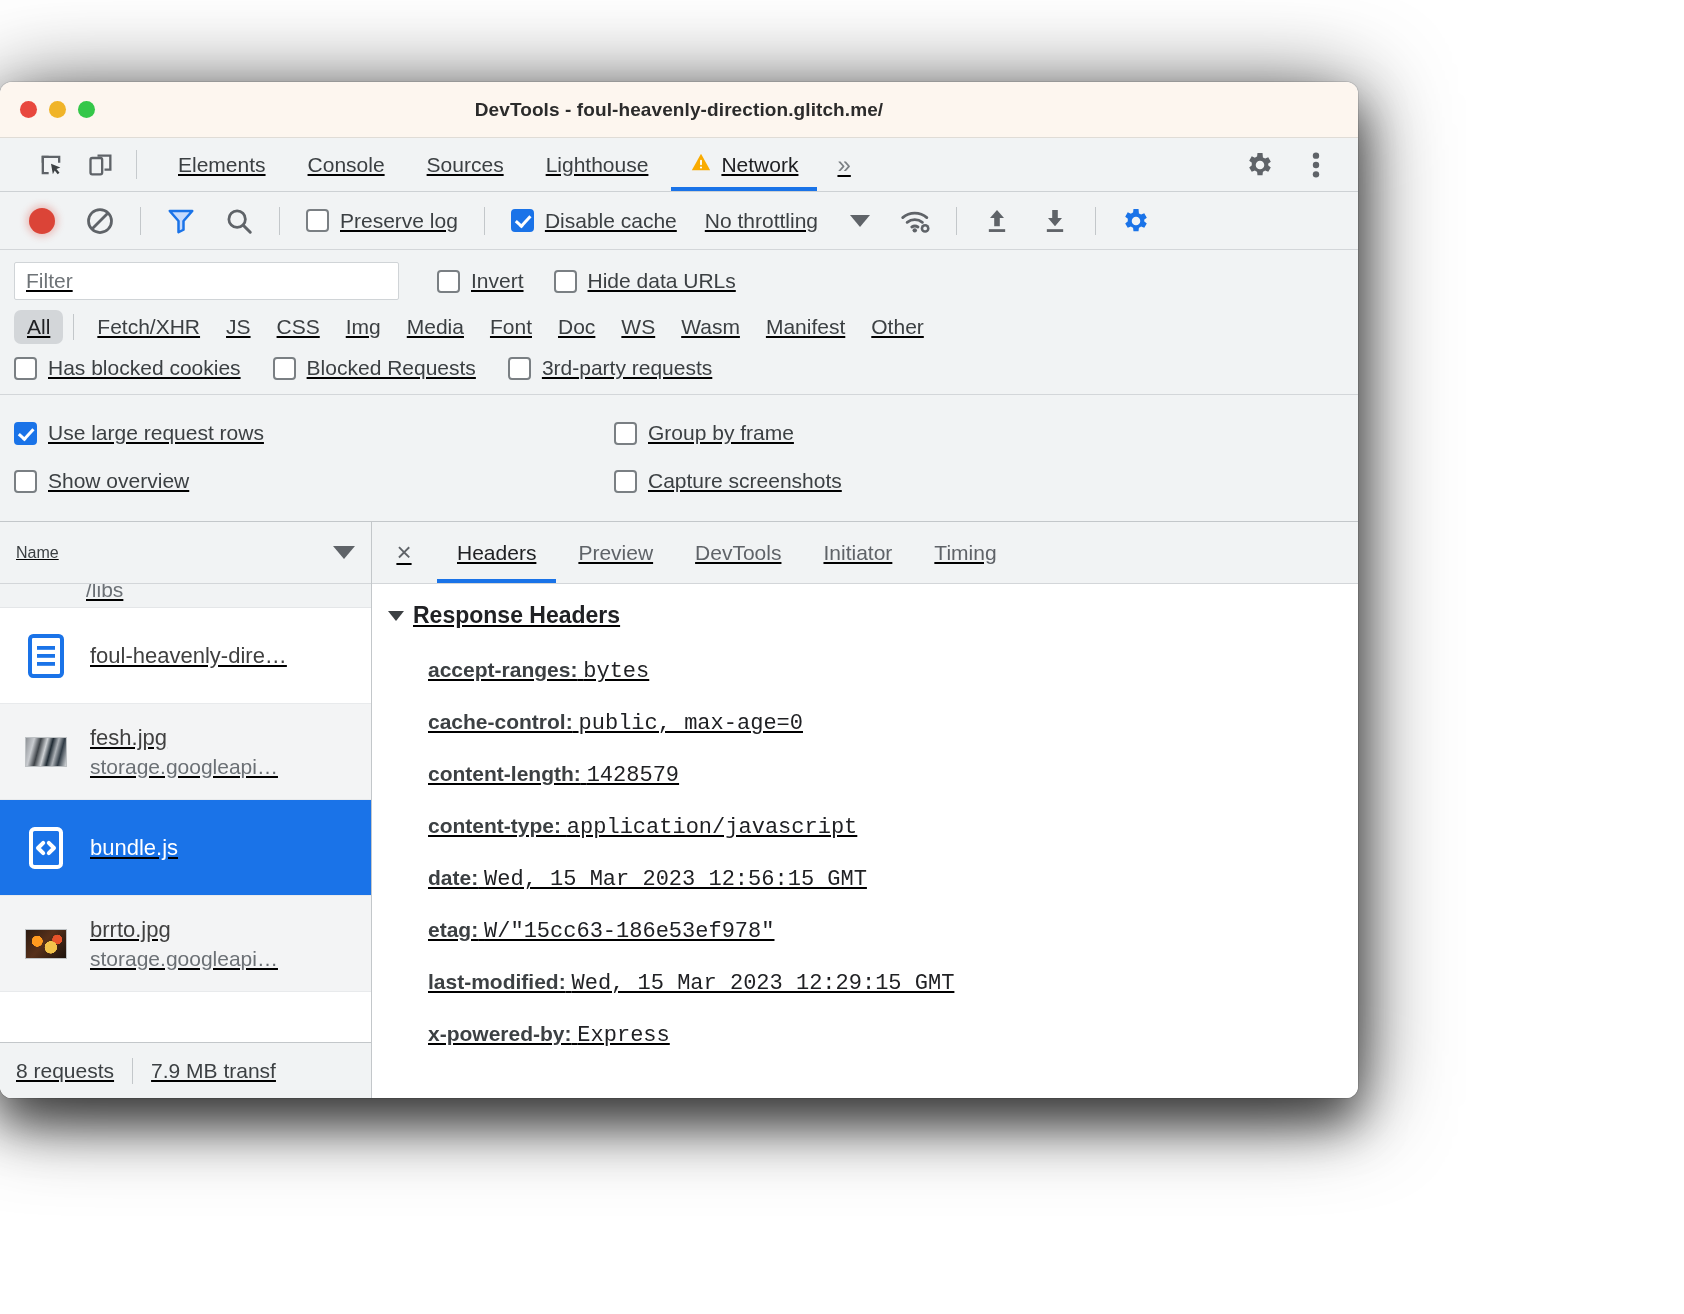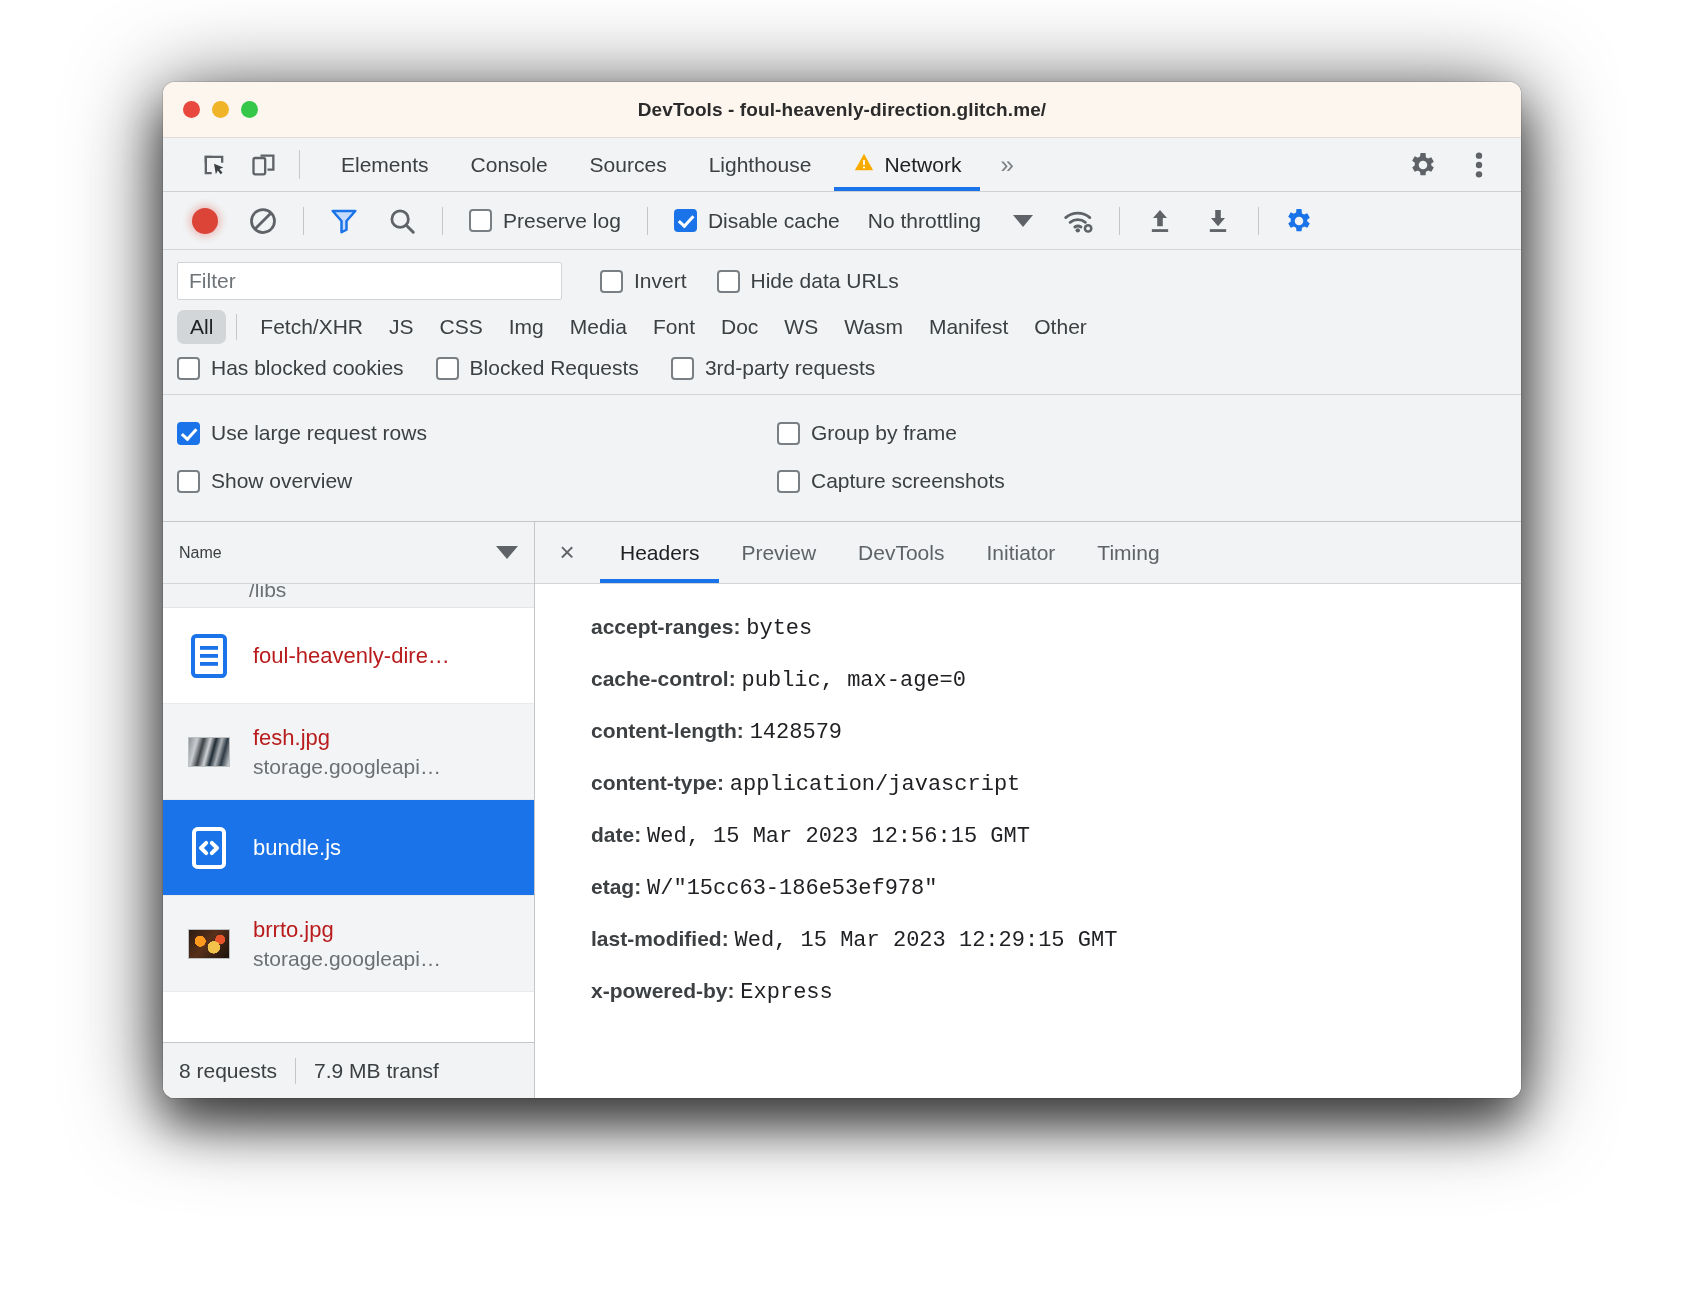--- a/index.html
+++ b/index.html
@@ -5,21 +5,21 @@
   * { box-sizing: border-box; margin: 0; padding: 0; }
   html, body {
     width: 1684px; height: 1314px;
     background: #ffffff;
     font-family: "Liberation Sans", sans-serif;
     overflow: hidden;
   }
   .stage {
     position: relative;
     width: 1684px; height: 1180px;
-    display: flex; align-items: center; justify-content: center;
+    display: flex; align-items: center; justify-content: flex-start; text-decoration: underline;
   }
   .window {
     position: relative;
     width: 1358px; height: 1016px;
     border-radius: 12px;
     overflow: hidden;
     box-shadow: 0 0 0 1px rgba(0,0,0,0.10),
                 0 26px 46px rgba(0,0,0,0.55),
                 0 10px 90px rgba(0,0,0,0.70);
     background: #ffffff;
@@ -200,21 +200,21 @@
   .req-row {
     height: 96px;
     display: flex; align-items: center;
     padding-left: 22px; gap: 20px;
     border-bottom: 1px solid #e8eaec;
   }
   .req-row.alt { background: #f3f4f5; }
   .req-row.sel { background: #1a73e8; }
   .req-ico { width: 48px; display: flex; align-items: center; justify-content: center; flex: 0 0 auto; }
   .req-text { display: flex; flex-direction: column; gap: 4px; min-width: 0; }
-  .req-name { font-size: 22px; color: #b91c1c; white-space: nowrap; overflow: hidden; }
+  .req-name { font-size: 22px; color: #404040; white-space: nowrap; overflow: hidden; }
   .req-sub { font-size: 21px; color: #6b7075; white-space: nowrap; overflow: hidden; }
   .req-row.sel .req-name, .req-row.sel .req-sub { color: #ffffff; }
   .thumb {
     width: 42px; height: 30px; border: 1px solid #bdc1c4; flex: 0 0 auto;
     background-size: cover;
   }
   .thumb.fish {
     background:
       linear-gradient(105deg, #8d9196 0%, #c9ccd0 18%, #3d4247 32%, #cfd2d5 46%,
                       #1f2a33 58%, #aeb3b8 70%, #2f3a44 82%, #d6d9dc 100%);
@@ -580,20 +580,24 @@
         </div>
         <div class="dtab">
           <span>Initiator</span>
         </div>
         <div class="dtab">
           <span>Timing</span>
         </div>
       </div>
 
       <div class="headers-body">
+        <div class="section-title">
+          <span class="tri-down"></span>
+          <span>Response Headers</span>
+        </div>
 
         <div class="hdr-row">
           <span class="hdr-k">accept-ranges:</span>
           <span class="hdr-v">bytes</span>
         </div>
         <div class="hdr-row">
           <span class="hdr-k">cache-control:</span>
           <span class="hdr-v">public, max-age=0</span>
         </div>
         <div class="hdr-row">

